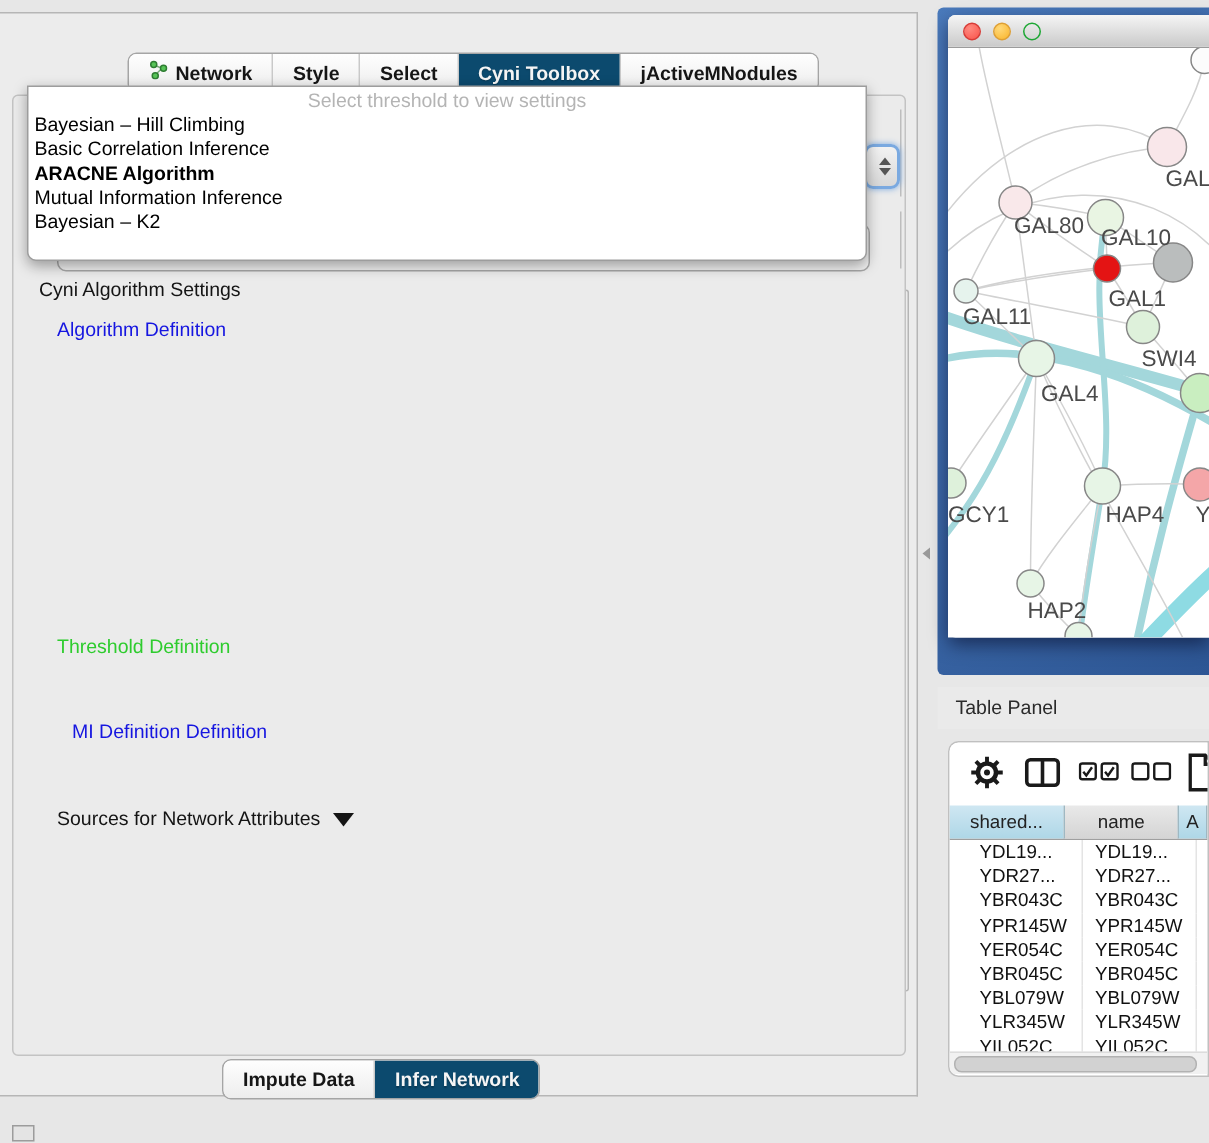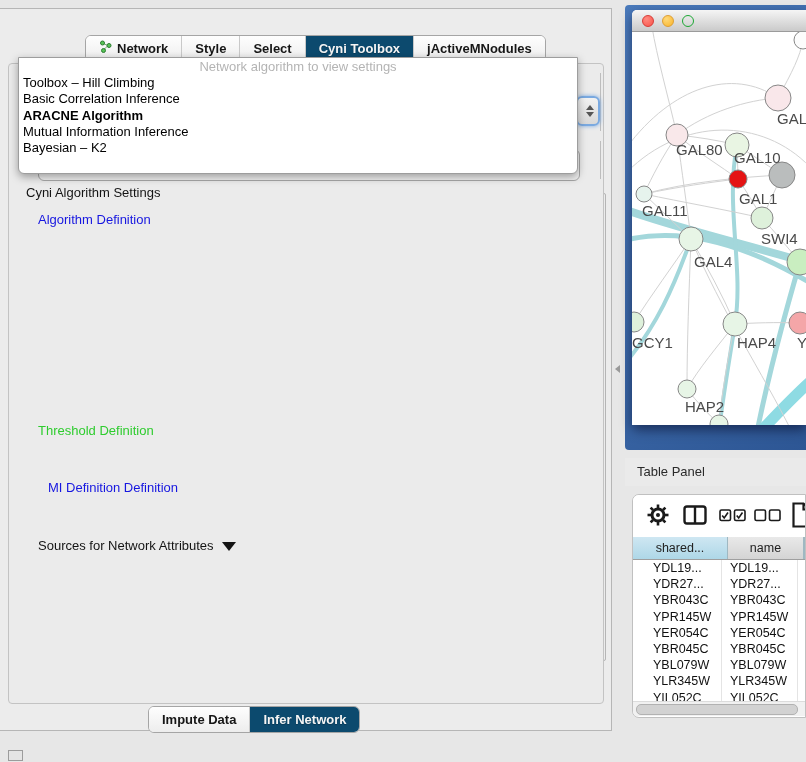--- a/index.html
+++ b/index.html
@@ -130,23 +130,23 @@
     <div class="peek-line" style="left:600px;top:132px;height:38px;"></div>
     <div class="peek-combo"></div>
     <div class="peek-focus">
       <span class="cmb-ar" style="right:4px;">
           <i class="up"></i>
           <i class="dn"></i>
         </span>
     </div>
 
     <div class="dropdown">
-      <span class="dd-header">Network algorithm to view settings</span>
+      <span class="dd-header">Select threshold to view settings</span>
       <div id="dd-items">
-          <div class="dd-item">Toolbox – Hill Climbing</div>
+          <div class="dd-item">Bayesian – Hill Climbing</div>
           <div class="dd-item">Basic Correlation Inference</div>
           <div class="dd-item bold">ARACNE Algorithm</div>
           <div class="dd-item">Mutual Information Inference</div>
           <div class="dd-item">Bayesian – K2</div>
         </div>
     </div>
 
     <div class="grp" style="left:14px;top:184px;width:590px;height:466px;"></div>
     <span class="grp-label" style="left:22px;top:176px;">Cyni Algorithm Settings</span>
 
@@ -366,21 +366,21 @@
         </svg>
       </span>
       <span class="abs" style="left:159px;top:7px;">
         <svg width="20" height="26" viewBox="0 0 20 26">
           <path d="M1.5,1.5 h10 l6,6 v17 h-16 z" fill="none" stroke="#1a1a1a" stroke-width="2.2"></path>
           <path d="M11.5,1.5 v6 h6" fill="none" stroke="#1a1a1a" stroke-width="2.2"></path>
         </svg>
       </span>
     </div>
     <div class="thead" id="table-head">
-        <div class="th hl" style="width: 95px;">shared...</div>
+        <div class="th hl" style="width: 77px;">shared...</div>
         <div class="th" style="width: 76px;">name</div>
         <div class="th hl" style="flex: 1 1 0%;">A</div>
       </div>
     <div class="tbody" id="table-body">
         <div class="trow">
           <div class="td" style="width: 77px;">YDL19...</div>
           <div class="td" style="width: 76px;">YDL19...</div>
           <div class="td" style="flex: 1 1 0%; border-right: none;">13</div>
         </div>
         <div class="trow">

